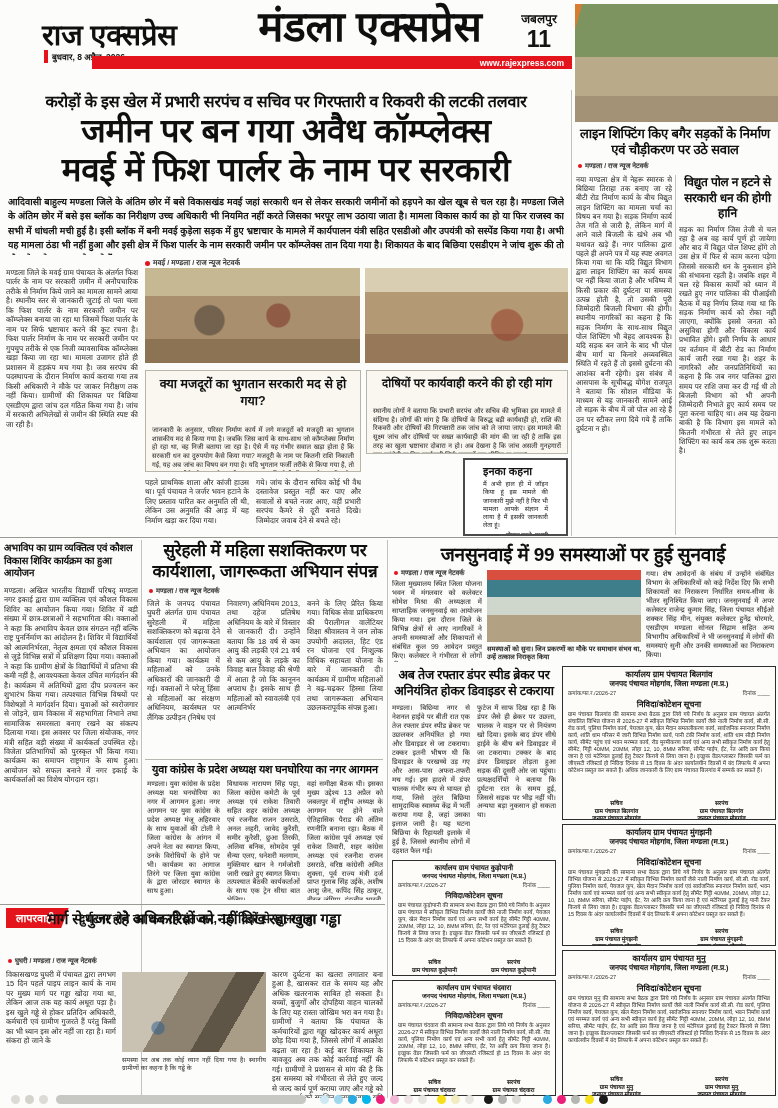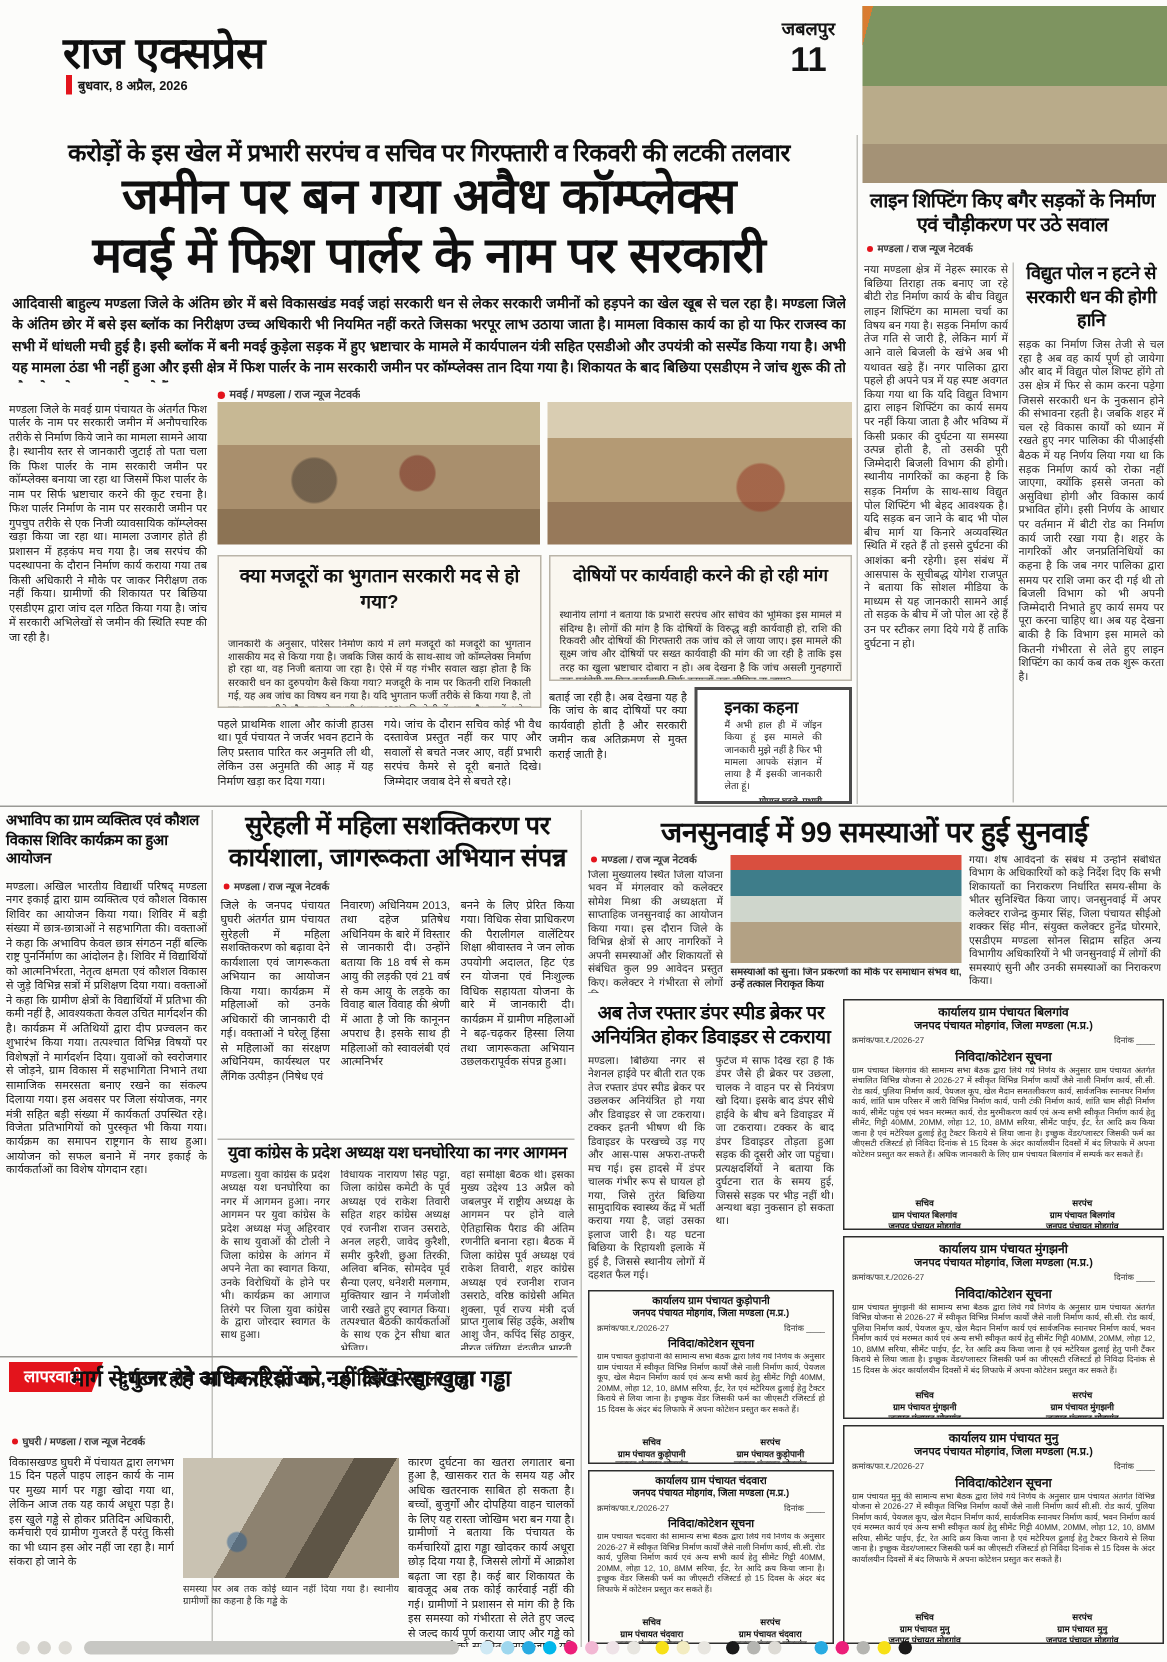--- a/index.html
+++ b/index.html
@@ -40,23 +40,27 @@
 </head>
 <body>
 
 <div class="page">
 
   <div class="abs hd" style="left:42px;top:14px;width:190px;font-size:29px;">राज एक्सप्रेस</div>
   <div class="abs" style="left:44px;top:50px;display:flex;align-items:center;">
     <div style="width:4px;height:13px;background:#e3141c;margin-right:4px;"></div>
     <div style="font-size:8.5px;font-weight:700;">बुधवार, 8 अप्रैल, 2026</div>
   </div>
+  <div class="abs hd ctr" style="left:222px;top:4px;width:296px;font-size:42px;line-height:1.1;">मंडला एक्सप्रेस</div>
   <div class="abs ctr" style="left:510px;top:10px;width:58px;">
     <div style="font-size:12px;font-weight:800;">जबलपुर</div>
     <div style="font-size:23px;font-weight:800;line-height:1.05;">11</div>
+  </div>
+  <div class="abs" style="left:92px;top:56px;width:480px;height:13px;background:#e3141c;display:flex;justify-content:flex-end;align-items:center;padding-right:8px;box-sizing:border-box;">
+    <span style="color:#fff;font-size:8.5px;font-weight:800;">www.rajexpress.com</span>
   </div>
   <div class="abs photo" style="left:575px;top:4px;width:203px;height:118px;background:
       linear-gradient(105deg, rgba(233,120,40,.85) 0 3%, transparent 3%),
       linear-gradient(180deg,#7e9460 0 45%,#b9ab8a 45% 78%,#a49276 78%);"></div>
 
   <div class="abs hd ctr" style="left:10px;top:90px;width:552px;font-size:16px;">करोड़ों के इस खेल में प्रभारी सरपंच व सचिव पर गिरफ्तारी व रिकवरी की लटकी तलवार</div>
   <div class="abs hd ctr" style="left:10px;top:112px;width:552px;font-size:33px;line-height:1.18;">
     <div>जमीन पर बन गया अवैध कॉम्प्लेक्स</div>
     <div>मवई में फिश पार्लर के नाम पर सरकारी</div>
   </div>
@@ -80,21 +84,20 @@
     <div class="ib-title">क्या मजदूरों का भुगतान सरकारी मद से हो गया?</div>
     <div class="ib-body" style="height:72px;">जानकारी के अनुसार, परिसर निर्माण कार्य में लगे मजदूरों को मजदूरी का भुगतान शासकीय मद से किया गया है। जबकि जिस कार्य के साथ-साथ जो कॉम्प्लेक्स निर्माण हो रहा था, वह निजी बताया जा रहा है। ऐसे में यह गंभीर सवाल खड़ा होता है कि सरकारी धन का दुरुपयोग कैसे किया गया? मजदूरी के नाम पर कितनी राशि निकाली गई, यह अब जांच का विषय बन गया है। यदि भुगतान फर्जी तरीके से किया गया है, तो यह मामला सीधे तौर पर धोखाधड़ी (धारा 420) की श्रेणी में आता है। इसमें अनेक लोगों की मिलीभगत के संकेत सामने आ रहे हैं। स्थानीय स्तर पर यह निर्माण पंचायत कार्य बताकर किया जा रहा था, लेकिन मौके की स्थिति और दस्तावेजों की कमी साफ तौर पर मिलीभगत की ओर इशारा करती है।</div>
   </div>
   <div class="abs infobox" style="left:366px;top:370px;width:202px;height:84px;">
     <div class="ib-title" style="font-size:11.5px;">दोषियों पर कार्यवाही करने की हो रही मांग</div>
     <div class="ib-body" style="height:56px;">स्थानीय लोगों ने बताया कि प्रभारी सरपंच और सचिव की भूमिका इस मामले में संदिग्ध है। लोगों की मांग है कि दोषियों के विरुद्ध बड़ी कार्यवाही हो, राशि की रिकवरी और दोषियों की गिरफ्तारी तक जांच को ले जाया जाए। इस मामले की सूक्ष्म जांच और दोषियों पर सख्त कार्यवाही की मांग की जा रही है ताकि इस तरह का खुला भ्रष्टाचार दोबारा न हो। अब देखना है कि जांच असली गुनहगारों तक पहुंचेगी या फिर कार्यवाही सिर्फ कागजों तक सीमित ना जाए?</div>
   </div>
 
   <div class="abs bodytxt" style="left:145px;top:478px;width:104px;height:58px;">पहले प्राथमिक शाला और कांजी हाउस था। पूर्व पंचायत ने जर्जर भवन हटाने के लिए प्रस्ताव पारित कर अनुमति ली थी, लेकिन उस अनुमति की आड़ में यह निर्माण खड़ा कर दिया गया।</div>
   <div class="abs bodytxt" style="left:256px;top:478px;width:105px;height:58px;">गये। जांच के दौरान सचिव कोई भी वैध दस्तावेज प्रस्तुत नहीं कर पाए और सवालों से बचते नजर आए, वहीं प्रभारी सरपंच कैमरे से दूरी बनाते दिखे। जिम्मेदार जवाब देने से बचते रहे।</div>
-  <div class="abs bodytxt" style="left:366px;top:460px;width:92px;height:76px;">बताई जा रही है। अब देखना यह है कि जांच के बाद दोषियों पर क्या कार्यवाही होती है और सरकारी जमीन कब अतिक्रमण से मुक्त कराई जाती है।</div>
 
   <div class="abs quote" style="left:463px;top:458px;width:105px;height:78px;">
     <div class="q-title">इनका कहना</div>
     <div class="q-body">मैं अभी हाल ही में जॉइन किया हूं इस मामले की जानकारी मुझे नहीं है फिर भी मामला आपके संज्ञान में लाया है मैं इसकी जानकारी लेता हूं।</div>
     <div class="q-attr">
       <span>गोपाल घटले, प्रभारी तहसीलदार घुन मवई,</span><br>
       <span>जिला मण्डला</span>
     </div>
   </div>
 

